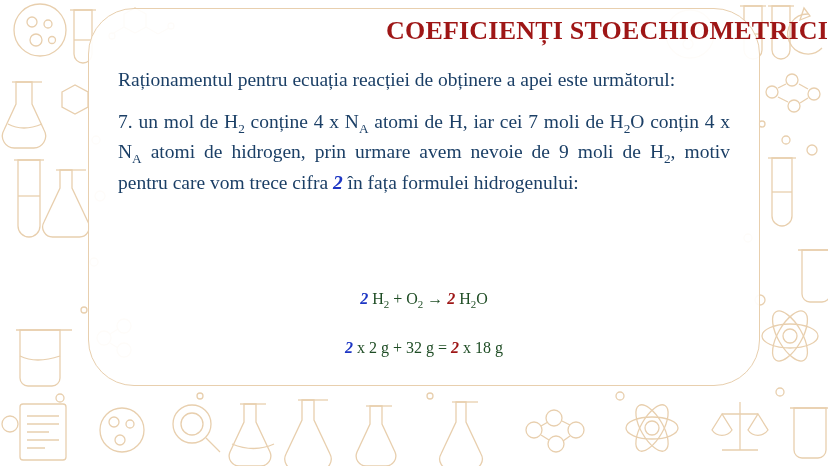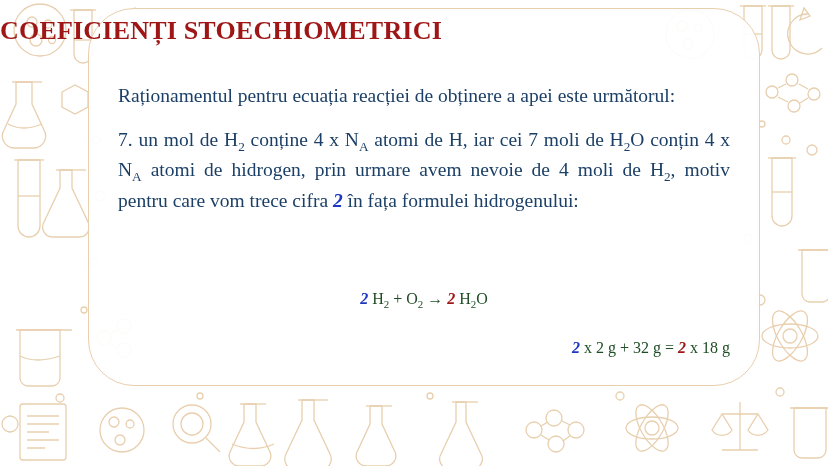--- a/index.html
+++ b/index.html
@@ -41,40 +41,40 @@
     border-radius: 46px;
     background: rgba(255,255,255,0.93);
     box-sizing: border-box;
     z-index: 1;
   }
   .title {
     position: absolute;
     left: 0;
     right: 0;
     top: 16px;
-    text-align: left;
+    text-align: right;
     color: #9e1616;
     font-size: 26px;
     font-weight: bold;
     letter-spacing: 0.2px;
     z-index: 3;
   }
   .body-text {
     position: absolute;
     left: 118px;
     top: 66px;
     width: 612px;
     color: #1b3f66;
     font-size: 19.5px;
     line-height: 1.42;
     text-align: justify;
     z-index: 3;
   }
   .body-text p {
-    margin: 16px 0 14px 0;
+    margin: 0 0 14px 0;
   }
   .body-text p:last-child {
     margin-bottom: 0;
   }
   sub {
     font-size: 0.68em;
     vertical-align: sub;
   }
   .coef {
     color: #1d36c4;
@@ -89,21 +89,21 @@
   .equation {
     position: absolute;
     left: 118px;
     width: 612px;
     text-align: center;
     color: #1f4d25;
     font-size: 16px;
     z-index: 3;
   }
   .eq1 { top: 290px; }
-  .eq2 { top: 339px; text-align: right; }
+  .eq2 { top: 339px; }
 </style>
 </head>
 <body>
 
 <div class="slide">
 
   <div class="bg-deco">
     <svg width="828" height="466" viewBox="0 0 828 466" fill="none" stroke="#e8cfae" stroke-width="1.3">
 
       <g>
@@ -250,21 +250,21 @@
   <div class="panel"></div>
 
   <div class="title">COEFICIENȚI STOECHIOMETRICI</div>
 
   <div class="body-text">
     <p>
       <span>Raționamentul pentru ecuația reacției de obținere a</span>
       <span>apei este următorul:</span>
     </p>
     <p>
-      <span>7. un mol de H</span><sub>2</sub><span> conține 4 x N</span><sub>A</sub><span> atomi de H, iar cei 7 moli de H</span><sub>2</sub><span>O conțin 4 x N</span><sub>A</sub><span> atomi de hidrogen, prin urmare avem nevoie de 4 moli de H</span><sub>2</sub><span>, motiv pentru care vom trece cifra </span><span class="coef">2</span><span> în fața formulei hidrogenului:</span>
+      <span>7. un mol de H</span><sub>2</sub><span> conține 4 x N</span><sub>A</sub><span> atomi de H, iar cei 7 moli de H</span><sub>2</sub><span>O conțin 4 x N</span><sub>A</sub><span> atomi de hidrogen, prin urmare avem nevoie de 9 moli de H</span><sub>2</sub><span>, motiv pentru care vom trece cifra </span><span class="coef">2</span><span> în fața formulei hidrogenului:</span>
     </p>
   </div>
 
   <div class="equation eq1">
     <span class="coef">2</span><span> H</span><sub>2</sub><span> + O</span><sub>2</sub><span> → </span><span class="coef-red">2</span><span> H</span><sub>2</sub><span>O</span>
   </div>
 
   <div class="equation eq2">
     <span class="coef">2</span><span> x 2 g + 32 g = </span><span class="coef-red">2</span><span> x 18 g</span>
   </div>

